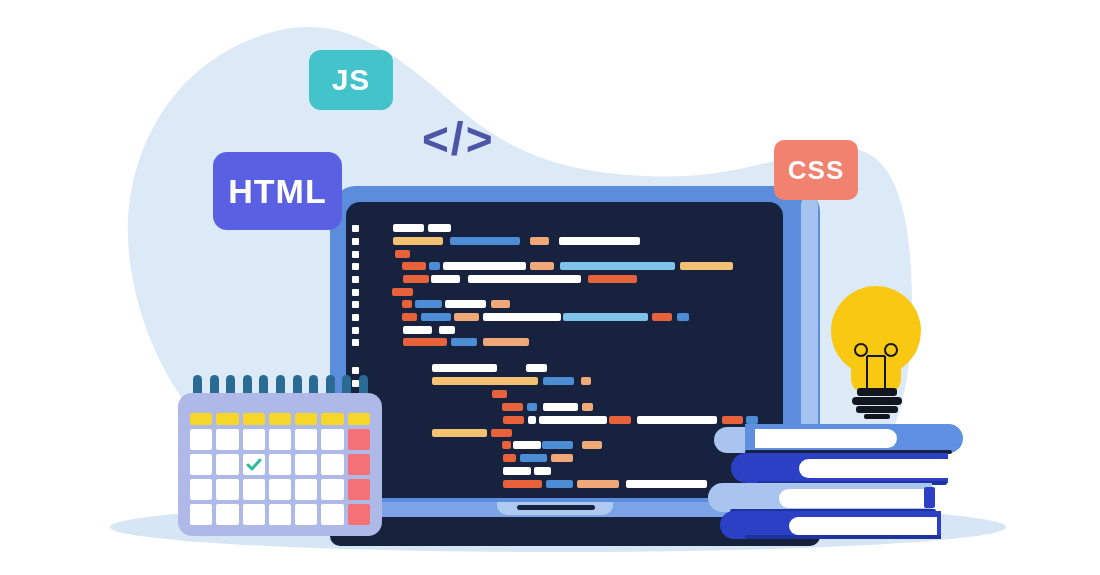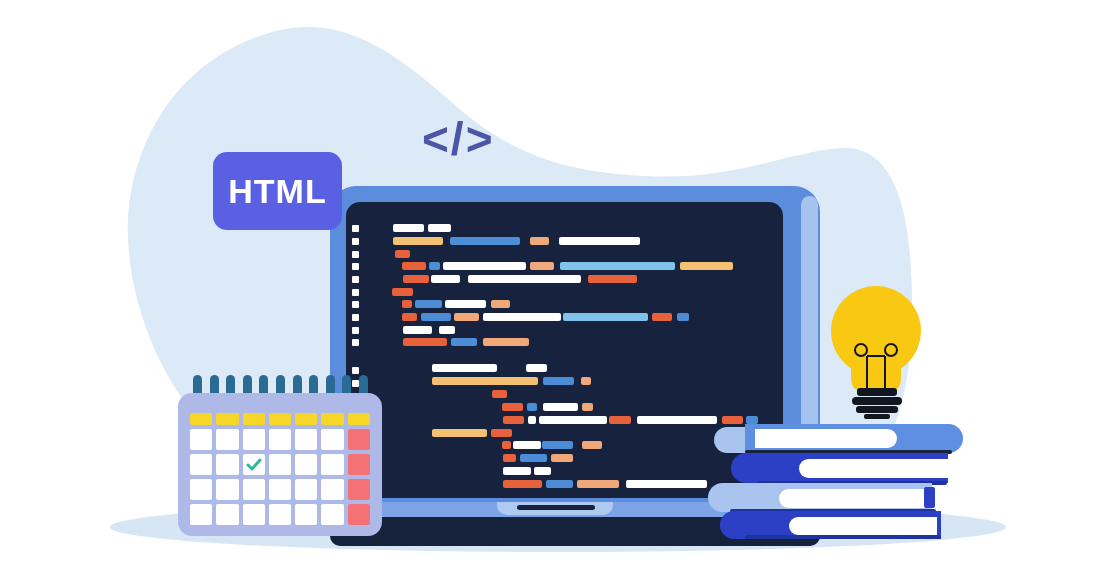--- a/index.html
+++ b/index.html
@@ -214,19 +214,25 @@
         <div class="cal-cell" style="background: rgb(255, 255, 255);"></div>
         <div class="cal-cell" style="background: rgb(255, 255, 255);"></div>
         <div class="cal-cell" style="background: rgb(255, 255, 255);"></div>
         <div class="cal-cell" style="background: rgb(255, 255, 255);"></div>
         <div class="cal-cell" style="background: rgb(255, 255, 255);"></div>
         <div class="cal-cell" style="background: rgb(255, 255, 255);"></div>
         <div class="cal-cell" style="background: rgb(244, 114, 117);"></div>
       </div>
   </div>
 
+  <div class="badge badge-js" style="background: rgb(67, 195, 202);">
+      <span>JS</span>
+    </div>
   <div class="badge badge-html" style="background: rgb(90, 96, 226);">
       <span>HTML</span>
     </div>
+  <div class="badge badge-css" style="background: rgb(240, 130, 111);">
+      <span>CSS</span>
+    </div>
 
   <div class="abs code-symbol" style="color: rgb(76, 85, 166);">&lt;/&gt;</div>
 
 </div>
 
 </body></html>

